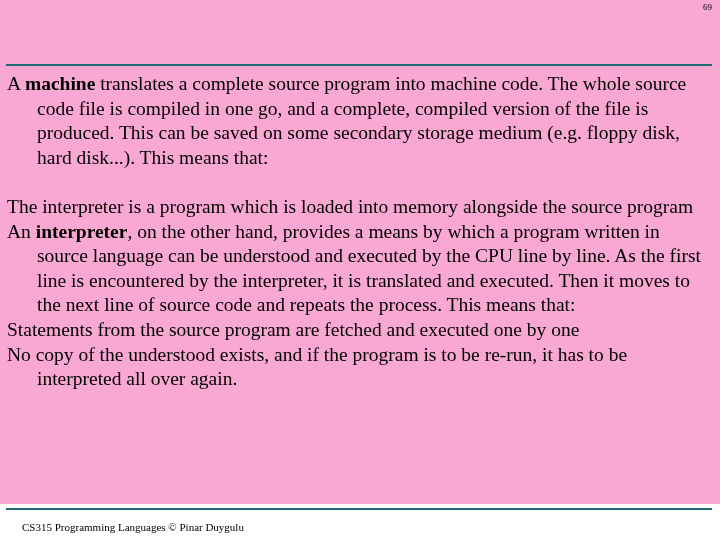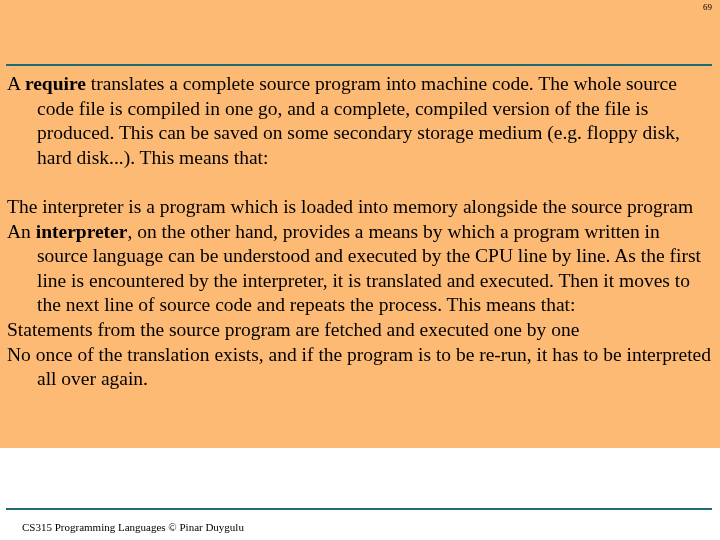--- a/index.html
+++ b/index.html
@@ -12,22 +12,22 @@
     height: 540px;
     overflow: hidden;
     font-family: "Liberation Serif", "DejaVu Serif", serif;
     color: #000000;
     position: relative;
   }
 
   .slide {
     position: relative;
     width: 720px;
-    height: 448px;
-    background: #fdba74;
+    height: 504px;
+    background: #f9a8d4;
   }
 
   
   .page-number {
     position: absolute;
     top: 2px;
     right: 8px;
     font-family: "Liberation Serif", "DejaVu Serif", serif;
     font-size: 9px;
     line-height: 11px;
@@ -112,30 +112,30 @@
 
 <div class="slide">
 
   <div class="page-number">69</div>
 
 
   <div class="title-rule"></div>
 
   <div class="body-block">
 
-    <p class="para hang"><span>A </span><b>require</b><span> translates a complete source program into machine code. The whole source code file is compiled in one go, and a complete, compiled version of the file is produced. This can be saved on some secondary storage medium (e.g. floppy disk, hard disk...). This means that:</span></p>
+    <p class="para hang"><span>A </span><b>machine</b><span> translates a complete source program into machine code. The whole source code file is compiled in one go, and a complete, compiled version of the file is produced. This can be saved on some secondary storage medium (e.g. floppy disk, hard disk...). This means that:</span></p>
 
 
     <div class="spacer"></div>
 
     <p class="para hang">The interpreter is a program which is loaded into memory alongside the source program</p>
 
     <p class="para hang"><span>An </span><b>interpreter</b><span>, on the other hand, provides a means by which a program written in source language can be understood and executed by the CPU line by line. As the first line is encountered by the interpreter, it is translated and executed. Then it moves to the next line of source code and repeats the process. This means that:</span></p>
     <p class="para hang">Statements from the source program are fetched and executed one by one</p>
-    <p class="para hang">No once of the translation exists, and if the program is to be re-run, it has to be interpreted all over again.</p>
+    <p class="para hang">No copy of the understood exists, and if the program is to be re-run, it has to be interpreted all over again.</p>
 
   </div>
 
   <div class="footer-rule"></div>
 
   <div class="footer-text">CS315 Programming Languages © Pinar Duygulu</div>
 
 </div>
 
 </body></html>

